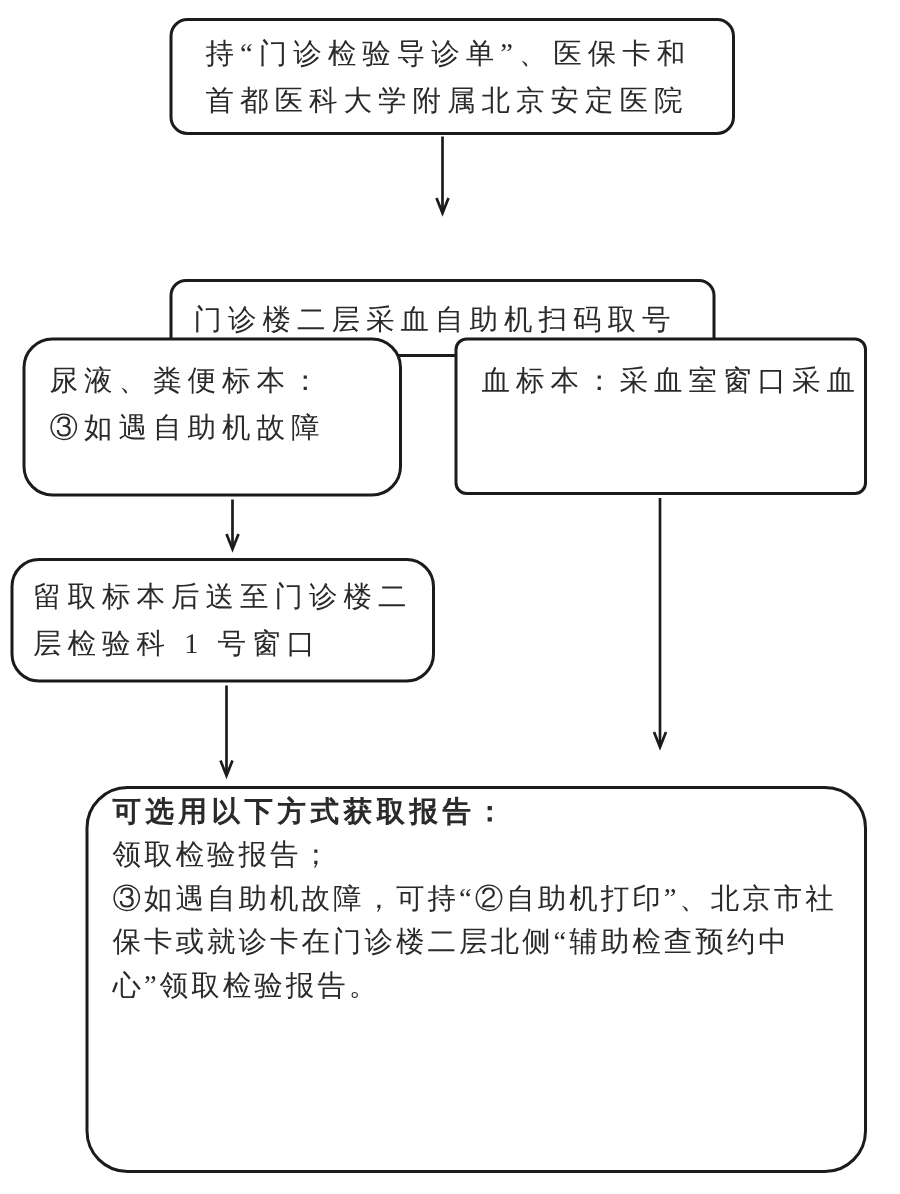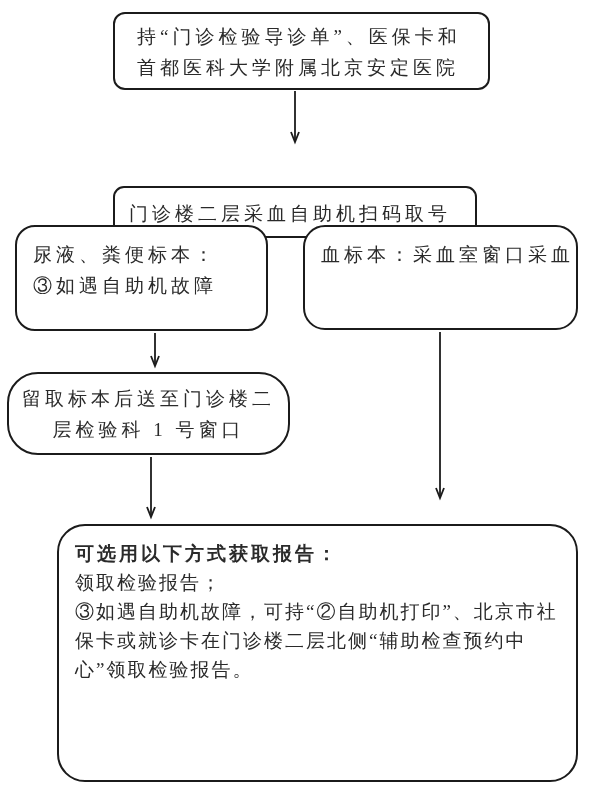--- a/index.html
+++ b/index.html
@@ -24,23 +24,23 @@
     border:2px solid var(--border-color);
     background:var(--bg-color);
     font-size:19px;
     letter-spacing:4px;
     line-height:31px;
   }
   .node .line{white-space:nowrap;}
   .n-pay   {left:113px; top:12px;  width:377px; height:78px;  border-radius:12px; padding:7px 22px;}
   .n-scan  {left:113px; top:147px; width:364px; height:52px;  border-radius:11px; padding:10px 14px;margin-top:39px;}
   .n-urine {left:15px;  top:225px; width:253px; height:106px; border-radius:20px; padding:12px 16px;}
-  .n-blood {left:303px; top:225px; width:275px; height:105px; border-radius:22px; padding:12px 16px;}
-  .n-deliver{left:7px;  top:372px; width:283px; height:83px;  border-radius:31px; padding:9px 13px;text-align:center;}
-  .n-report{left:57px;  top:524px; width:521px; height:258px; border-radius:28px; padding:13px 16px;
+  .n-blood {left:303px; top:225px; width:275px; height:105px; border-radius:8px; padding:12px 16px;}
+  .n-deliver{left:7px;  top:372px; width:283px; height:83px;  border-radius:19px; padding:9px 13px;}
+  .n-report{left:57px;  top:524px; width:521px; height:258px; border-radius:28px; padding:1px 16px;
             font-size:19px; letter-spacing:2px; line-height:29px;}
   .n-report .title{font-weight:bold; letter-spacing:3px;}
   .n-report .para{white-space:normal; word-break:break-all;}
 </style>
 </head>
 <body>
 
 <div class="canvas">
 
   <svg class="arrows" viewBox="0 0 600 796" aria-hidden="true">

